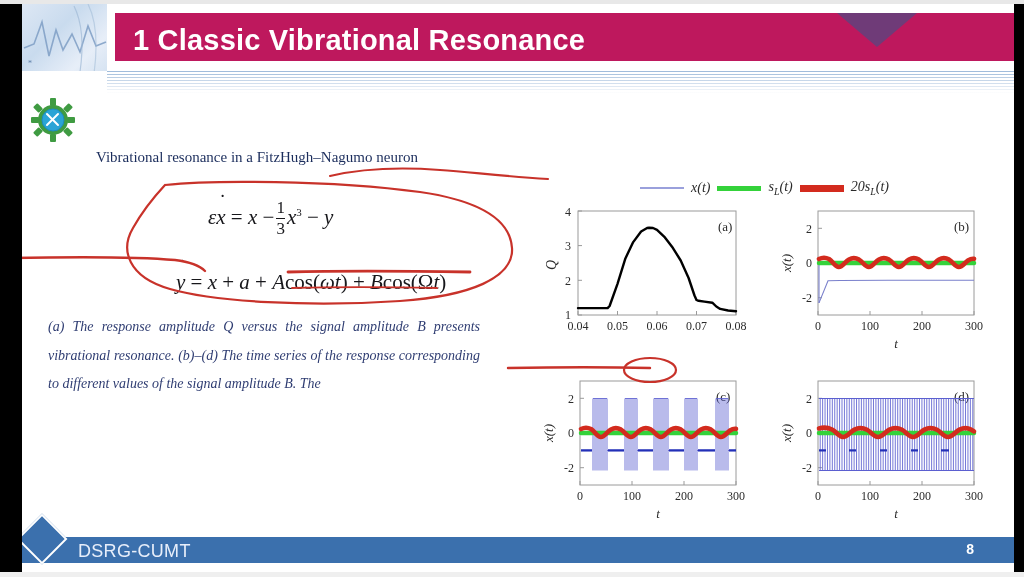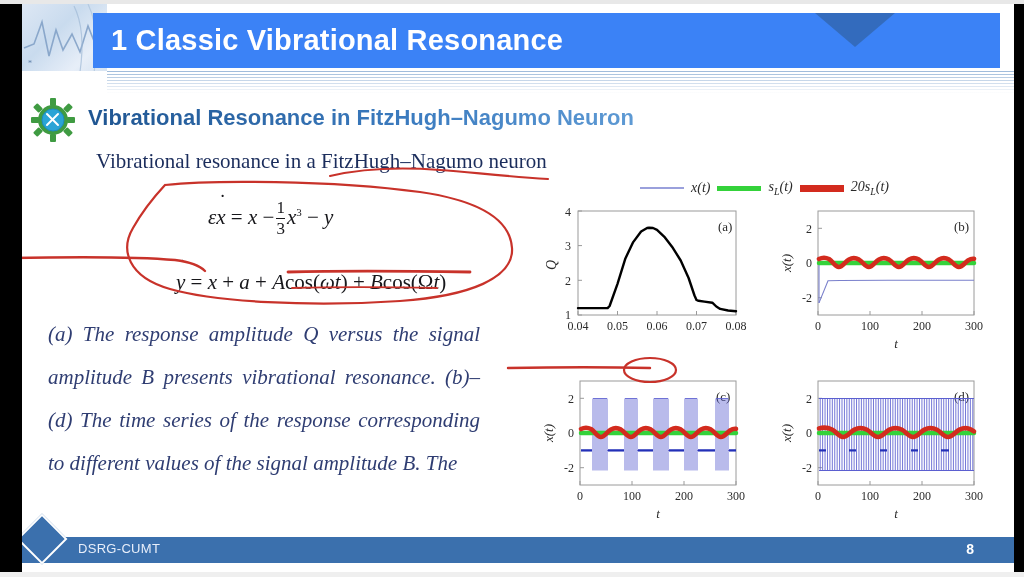--- a/index.html
+++ b/index.html
@@ -12,21 +12,21 @@
   .edge-top{position:absolute;left:0;top:0;width:1024px;height:4px;background:#e8e8e8;z-index:41;}
   .edge-bottom{position:absolute;left:0;bottom:0;width:1024px;height:5px;background:#efefef;z-index:41;}
 
   
   .deco{position:absolute;left:22px;top:4px;width:85px;height:70px;
         background:linear-gradient(135deg,#dde7f4 0%,#c9dbee 40%,#e7eef8 75%,#d4e2f1 100%);
         overflow:hidden;}
   .deco svg{position:absolute;left:0;top:0;}
 
   
-  .titlebar{position:absolute;left:93px;top:13px;width:907px;height:55px;background:#3b82f6;}
+  .titlebar{position:absolute;left:115px;top:13px;width:907px;height:48px;background:#be185d;}
   .titlebar .chev{position:absolute;right:105px;top:0;width:0;height:0;
       border-left:40px solid transparent;border-right:40px solid transparent;border-top:34px solid #2d5a8e;opacity:.55;}
   .title-txt{position:absolute;left:18px;top:11px;color:#fff;font-size:29px;font-weight:bold;letter-spacing:.2px;}
 
   
   .stripes{position:absolute;left:107px;top:71px;width:907px;height:22px;
      background:repeating-linear-gradient(to bottom,#9fbbda 0px,#9fbbda 1px,#ffffff 1px,#ffffff 3px);}
   .stripes:after{content:"";position:absolute;left:0;top:0;right:0;bottom:0;
      background:linear-gradient(to bottom,rgba(255,255,255,0) 0%,rgba(255,255,255,.85) 90%,#fff 100%);}
   .stripes-left{position:absolute;left:22px;top:71px;width:85px;height:22px;background:#fff;}
@@ -34,39 +34,39 @@
   
   .gear{position:absolute;left:31px;top:98px;width:44px;height:44px;}
 
   
   .sec-head{position:absolute;left:88px;top:105px;font-size:22px;font-weight:bold;
       background:linear-gradient(to right,#1f5591 0%,#3c7cc0 60%,#5e9ad4 100%);
       -webkit-background-clip:text;background-clip:text;color:transparent;white-space:nowrap;}
 
   
   .sub-serif{position:absolute;left:96px;top:149px;font-family:"Liberation Serif",serif;
-      font-size:21px;color:#1b2d5c;white-space:nowrap;}
+      font-size:15px;color:#1b2d5c;white-space:nowrap;}
 
   
   .eqwrap{position:absolute;left:168px;top:200px;font-family:"Liberation Serif",serif;color:#17171b;}
   .eq{font-size:21px;white-space:nowrap;line-height:1;}
   .eq1{position:absolute;left:0;top:0;margin-left:40px;}
   .eq2{position:absolute;left:8px;top:48px;margin-top:24px;}
   .it{font-style:italic;}
   .frac{display:inline-block;vertical-align:middle;text-align:center;font-style:normal;margin:0 2px;position:relative;top:-1px;}
   .frac .num{display:block;font-size:17px;line-height:1.05;}
   .frac .bar{display:block;height:1.3px;background:#17171b;margin:1px 0;}
   .frac .den{display:block;font-size:17px;line-height:1.05;}
   sup.sm{font-size:11px;vertical-align:super;}
   .dot{position:relative;}
   .dot:before{content:"˙";position:absolute;left:50%;top:-13px;transform:translateX(-45%);font-size:20px;}
 
   
   .cap{position:absolute;left:48px;top:313px;width:432px;font-family:"Liberation Serif",serif;
-       font-style:italic;font-size:21px;color:#2f3d72;text-align:justify;line-height:2.05;}
+       font-style:italic;font-size:14px;color:#2f3d72;text-align:justify;line-height:2.05;}
 
   
   .annot{position:absolute;left:0;top:0;width:1024px;height:577px;pointer-events:none;z-index:25;}
 
   
   .figs{position:absolute;left:520px;top:177px;width:495px;height:380px;}
   .legend{position:absolute;left:120px;top:0px;height:22px;display:flex;align-items:center;gap:7px;
           font-family:"Liberation Serif",serif;font-size:14px;color:#2a2a2a;}
   .lgline{display:inline-block;height:2px;width:44px;background:#9aa0dc;}
   .lgline.g{background:#34d23a;height:5px;}
@@ -76,21 +76,21 @@
 
   .panel{position:absolute;}
   .pa{left:20px;top:26px;width:210px;height:148px;}
   .pb{left:258px;top:26px;width:210px;height:148px;}
   .pc{left:20px;top:196px;width:210px;height:148px;}
   .pd{left:258px;top:196px;width:210px;height:148px;}
   .panel svg{display:block;}
 
   
   .footbar{position:absolute;left:22px;bottom:14px;width:992px;height:26px;background:#3b70ad;z-index:30;}
-  .foot-txt{position:absolute;left:56px;top:4px;color:#e7eefa;font-size:13px;letter-spacing:.3px;}
+  .foot-txt{position:absolute;left:56px;top:4px;color:#e7eefa;font-size:18px;letter-spacing:.3px;}
   .pageno{position:absolute;right:40px;top:4px;color:#ffffff;font-size:14px;font-weight:bold;}
   .diamond{position:absolute;left:24px;bottom:20px;width:32px;height:32px;background:#3b70ad;
            transform:rotate(45deg);z-index:31;border:2px solid #fff;}
 </style>
 </head>
 <body>
 
 <div class="slide">
 
   <div class="edge-top"></div>
@@ -129,21 +129,20 @@
       </g>
       <circle cx="22" cy="22" r="11" fill="#2aa4d6"></circle>
       <g stroke="#ffffff" stroke-width="2" stroke-linecap="round">
         <line x1="16" y1="16" x2="27" y2="27"></line>
         <line x1="27" y1="16" x2="16" y2="27"></line>
       </g>
       <circle cx="22" cy="22" r="11" fill="none" stroke="#1d8bbd" stroke-width="1"></circle>
     </svg>
   </div>
 
-  <div class="sec-head">Vibrational Resonance in FitzHugh–Nagumo Neuron</div>
   <div class="sub-serif">Vibrational resonance in a FitzHugh–Nagumo neuron</div>
 
   <div class="eqwrap">
     <div class="eq eq1">
       <span class="it">ε</span><span class="it dot">x</span>
       <span>=</span>
       <span class="it">x</span>
       <span>−</span><span class="frac"><span class="num">1</span><span class="bar"></span><span class="den">3</span></span><span class="it">x</span><sup class="sm">3</sup>
       <span>−</span>
       <span class="it">y</span>

